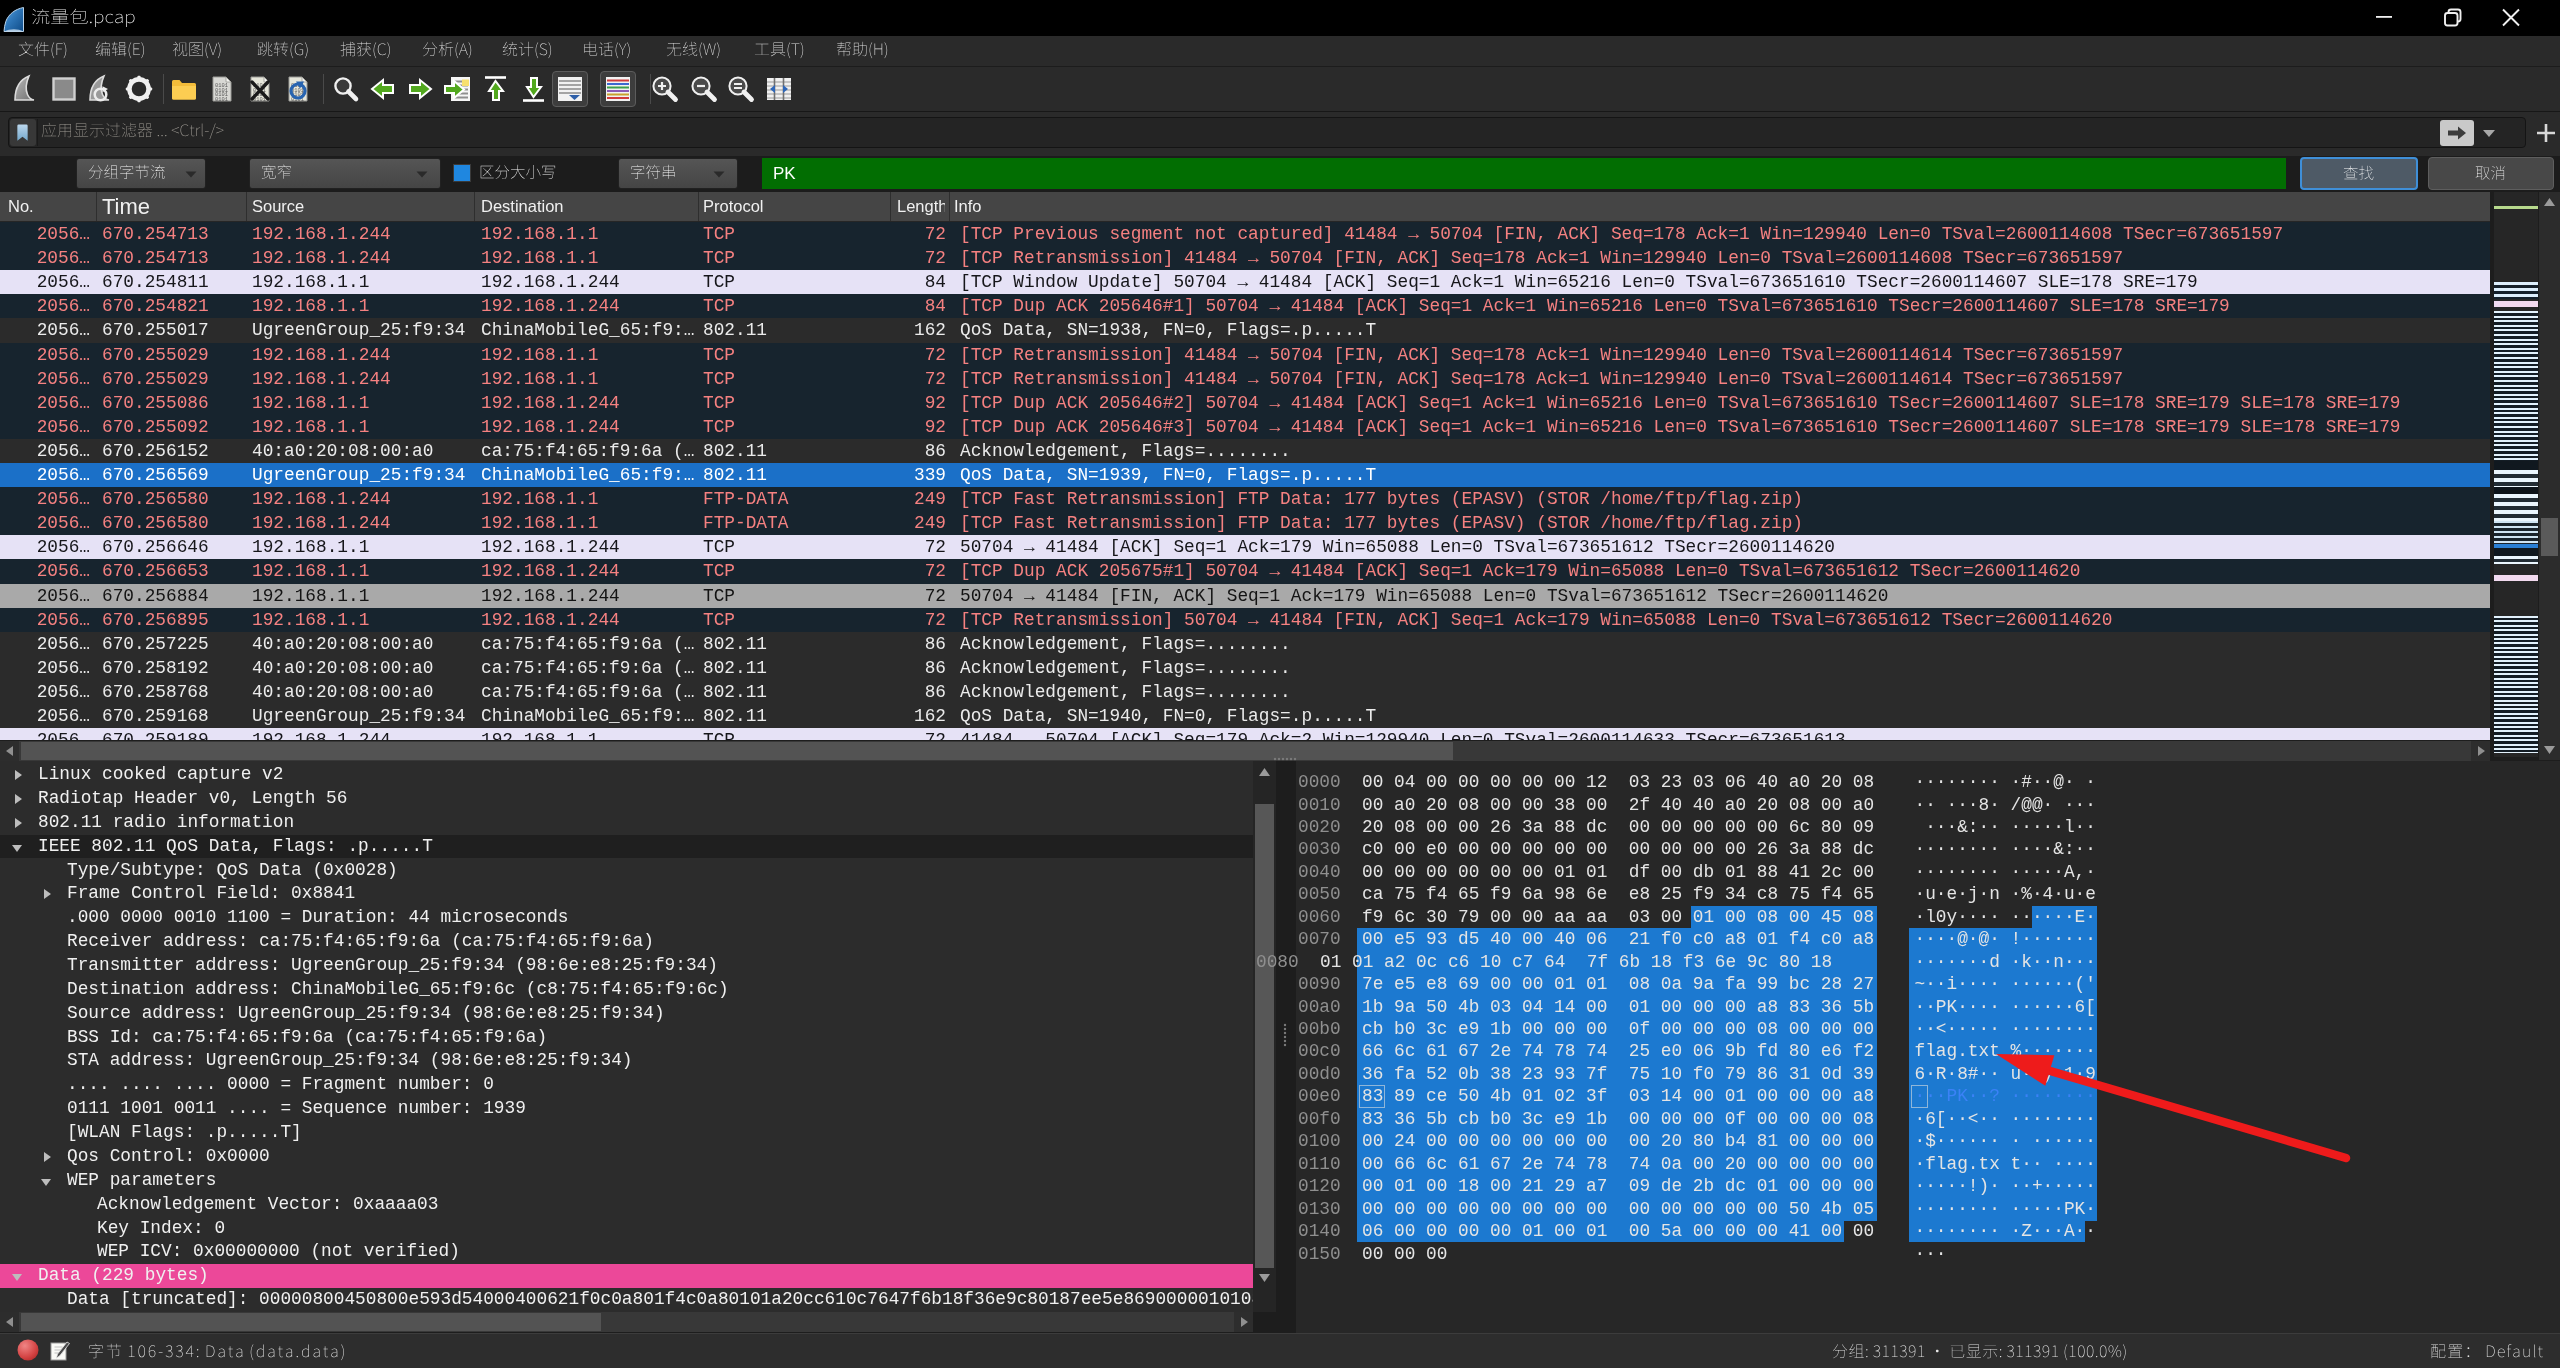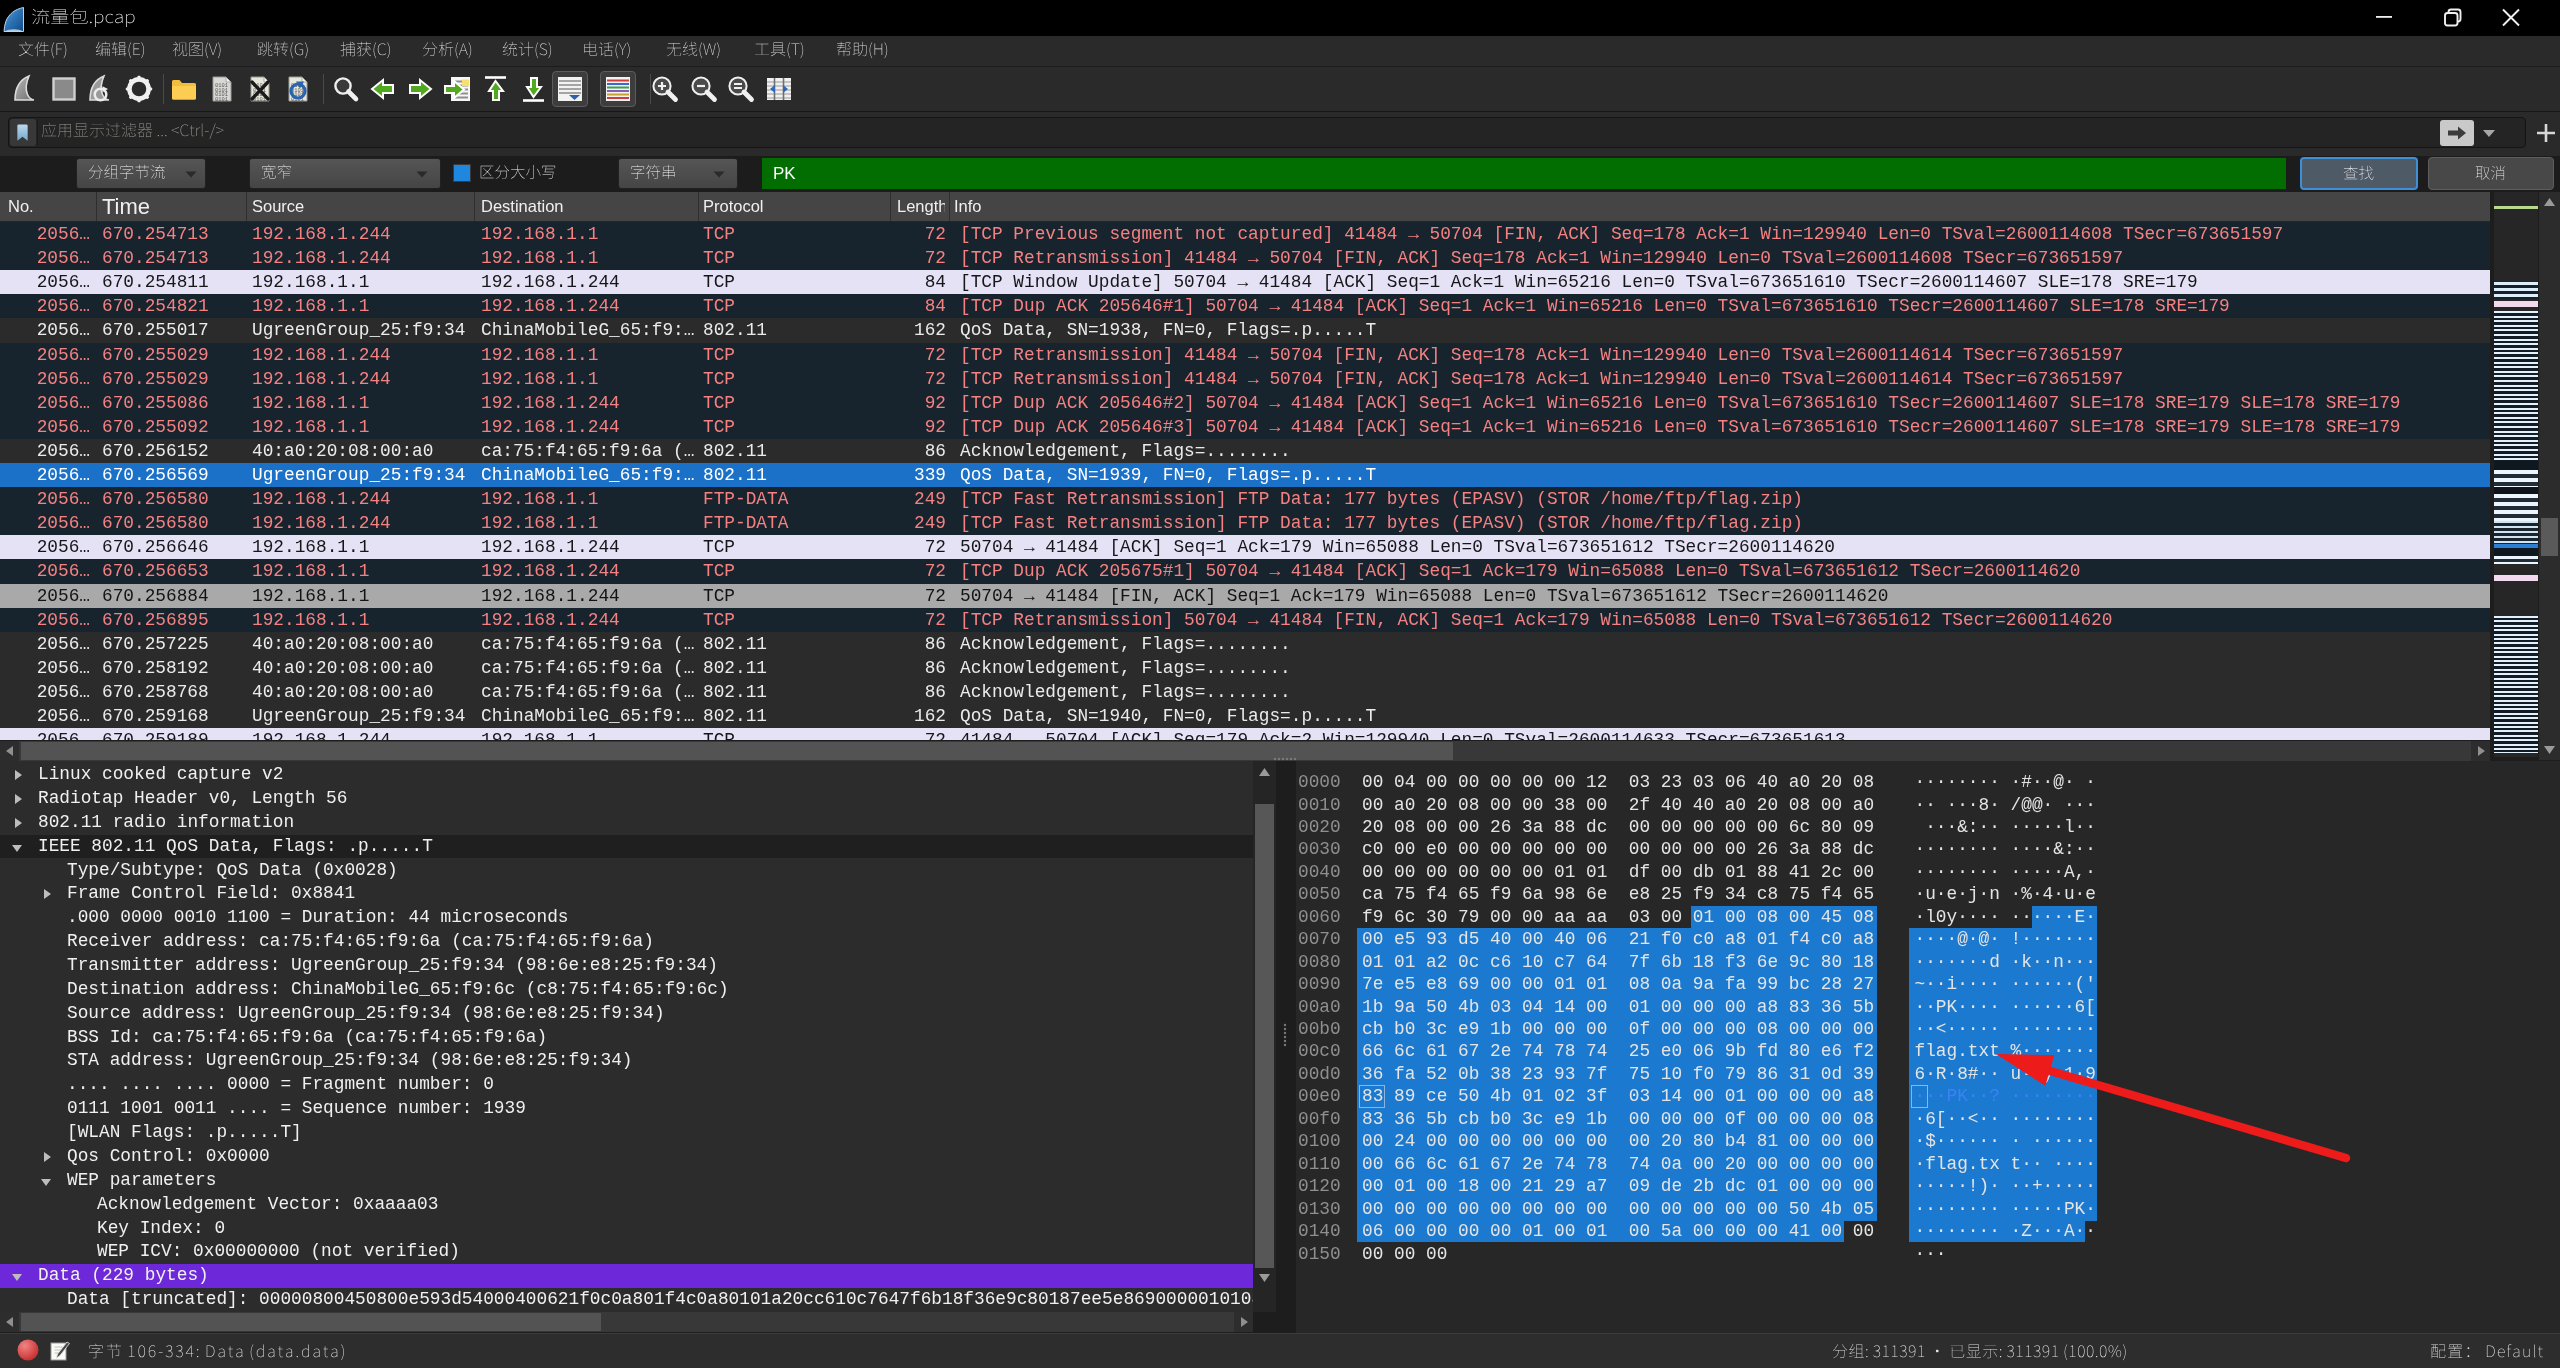--- a/index.html
+++ b/index.html
@@ -580,21 +580,21 @@
 <svg class="abs" style="left:41px;top:1149.9px" width="12" height="14">
     <path d="M3 2 v10 l7-5 Z" fill="#bdbdbd"></path>
   </svg>
 <div class="mono" style="position:absolute;left:0px;top:1168.8px;width:1253px;height:23.87px;color:#f0f0f0;line-height:23.87px;overflow:hidden"><span style="position:absolute;left:67px;white-space:pre">WEP parameters</span></div>
 <svg class="abs" style="left:39px;top:1175.8px" width="14" height="12">
     <path d="M2 3 h10 l-5 7 Z" fill="#bdbdbd"></path>
   </svg>
 <div class="mono" style="position:absolute;left:0px;top:1192.7px;width:1253px;height:23.87px;color:#f0f0f0;line-height:23.87px;overflow:hidden"><span style="position:absolute;left:97px;white-space:pre">Acknowledgement Vector: 0xaaaa03</span></div>
 <div class="mono" style="position:absolute;left:0px;top:1216.5px;width:1253px;height:23.87px;color:#f0f0f0;line-height:23.87px;overflow:hidden"><span style="position:absolute;left:97px;white-space:pre">Key Index: 0</span></div>
 <div class="mono" style="position:absolute;left:0px;top:1240.4px;width:1253px;height:23.87px;color:#f0f0f0;line-height:23.87px;overflow:hidden"><span style="position:absolute;left:97px;white-space:pre">WEP ICV: 0x00000000 (not verified)</span></div>
-<div class="mono" style="position:absolute;left:0px;top:1264.3px;width:1253px;height:23.87px;background:#6d28d9;color:#f0f0f0;line-height:23.87px;overflow:hidden"><span style="position:absolute;left:38px;white-space:pre">Data (229 bytes)</span></div>
+<div class="mono" style="position:absolute;left:0px;top:1264.3px;width:1253px;height:23.87px;background:#ec4899;color:#f0f0f0;line-height:23.87px;overflow:hidden"><span style="position:absolute;left:38px;white-space:pre">Data (229 bytes)</span></div>
 <svg class="abs" style="left:10px;top:1271.3px" width="14" height="12">
     <path d="M2 3 h10 l-5 7 Z" fill="#bdbdbd"></path>
   </svg>
 <div class="mono" style="position:absolute;left:0px;top:1288.1px;width:1253px;height:23.87px;color:#f0f0f0;line-height:23.87px;overflow:hidden"><span style="position:absolute;left:67px;white-space:pre">Data [truncated]: 00000800450800e593d54000400621f0c0a801f4c0a80101a20cc610c7647f6b18f36e9c80187ee5e86900000101080a9afa99bc28271b9a504b0304140001000000a883365bcbb03ce91b0000000f00000008000000666c61672e74787425e0069bfd80e6f236fa520b3823937f7510f07986310d398389ce504b01023f03140001000000a883365bcbb03ce91b0000000f000000080024000000000000002080b48100000000666c61672e7478740a00200000000000010018002129a709de2bdc0100000000000000000000000000000000504b050600000000010001005a000000410000000000</span></div>
 <div style="position:absolute;left:1253px;top:761px;width:23px;height:551px;background:#252525"></div>
 <svg class="abs" style="left:1257px;top:766px" width="15" height="12">
     <path d="M2 10 h11 L7.5 2 Z" fill="#9a9a9a"></path>
   </svg>
 <div style="position:absolute;left:1255px;top:804px;width:19px;height:464px;background:#575757"></div>
 <svg class="abs" style="left:1257px;top:1272px" width="15" height="12">
@@ -643,21 +643,21 @@
 <div style="position:absolute;left:1691.2px;top:905.7px;width:185.6px;height:23.35px;background:#1c79d0"></div>
 <div style="position:absolute;left:2032.0px;top:905.7px;width:65.1px;height:23.35px;background:#1c79d0"></div>
 <div class="mono" style="position:absolute;left:1298px;top:905.7px;height:22.45px;line-height:22.45px"><span style="color:#8f8f8f">0060</span><span style="color:#e4e4e4">  f9 6c 30 79 00 00 aa aa  03 00 01 00 08 00 45 08</span></div>
 <div class="mono" style="position:absolute;left:1914.5px;top:905.7px;height:22.45px;line-height:22.45px;color:#e4e4e4">·l0y···· ······E·</div>
 <div style="position:absolute;left:1357.1px;top:928.1px;width:519.7px;height:23.35px;background:#1c79d0"></div>
 <div style="position:absolute;left:1908.5px;top:928.1px;width:188.6px;height:23.35px;background:#1c79d0"></div>
 <div class="mono" style="position:absolute;left:1298px;top:928.1px;height:22.45px;line-height:22.45px"><span style="color:#8f8f8f">0070</span><span style="color:#e4e4e4">  00 e5 93 d5 40 00 40 06  21 f0 c0 a8 01 f4 c0 a8</span></div>
 <div class="mono" style="position:absolute;left:1914.5px;top:928.1px;height:22.45px;line-height:22.45px;color:#e4e4e4">····@·@· !·······</div>
 <div style="position:absolute;left:1357.1px;top:950.6px;width:519.7px;height:23.35px;background:#1c79d0"></div>
 <div style="position:absolute;left:1908.5px;top:950.6px;width:188.6px;height:23.35px;background:#1c79d0"></div>
-<div class="mono" style="position:absolute;left:1298px;top:950.6px;height:22.45px;line-height:22.45px"><span style="color:#8f8f8f">0080</span><span style="color:#e4e4e4">  01 01 a2 0c c6 10 c7 64  7f 6b 18 f3 6e 9c 80 18</span></div>
+<div class="mono" style="position:absolute;left:1256px;top:950.6px;height:22.45px;line-height:22.45px"><span style="color:#8f8f8f">0080</span><span style="color:#e4e4e4">  01 01 a2 0c c6 10 c7 64  7f 6b 18 f3 6e 9c 80 18</span></div>
 <div class="mono" style="position:absolute;left:1914.5px;top:950.6px;height:22.45px;line-height:22.45px;color:#e4e4e4">·······d ·k··n···</div>
 <div style="position:absolute;left:1357.1px;top:973.0px;width:519.7px;height:23.35px;background:#1c79d0"></div>
 <div style="position:absolute;left:1908.5px;top:973.0px;width:188.6px;height:23.35px;background:#1c79d0"></div>
 <div class="mono" style="position:absolute;left:1298px;top:973.0px;height:22.45px;line-height:22.45px"><span style="color:#8f8f8f">0090</span><span style="color:#e4e4e4">  7e e5 e8 69 00 00 01 01  08 0a 9a fa 99 bc 28 27</span></div>
 <div class="mono" style="position:absolute;left:1914.5px;top:973.0px;height:22.45px;line-height:22.45px;color:#e4e4e4">~··i···· ······('</div>
 <div style="position:absolute;left:1357.1px;top:995.5px;width:519.7px;height:23.35px;background:#1c79d0"></div>
 <div style="position:absolute;left:1908.5px;top:995.5px;width:188.6px;height:23.35px;background:#1c79d0"></div>
 <div class="mono" style="position:absolute;left:1298px;top:995.5px;height:22.45px;line-height:22.45px"><span style="color:#8f8f8f">00a0</span><span style="color:#e4e4e4">  1b 9a 50 4b 03 04 14 00  01 00 00 00 a8 83 36 5b</span></div>
 <div class="mono" style="position:absolute;left:1914.5px;top:995.5px;height:22.45px;line-height:22.45px;color:#e4e4e4">··PK···· ······6[</div>
 <div style="position:absolute;left:1357.1px;top:1018.0px;width:519.7px;height:23.35px;background:#1c79d0"></div>

